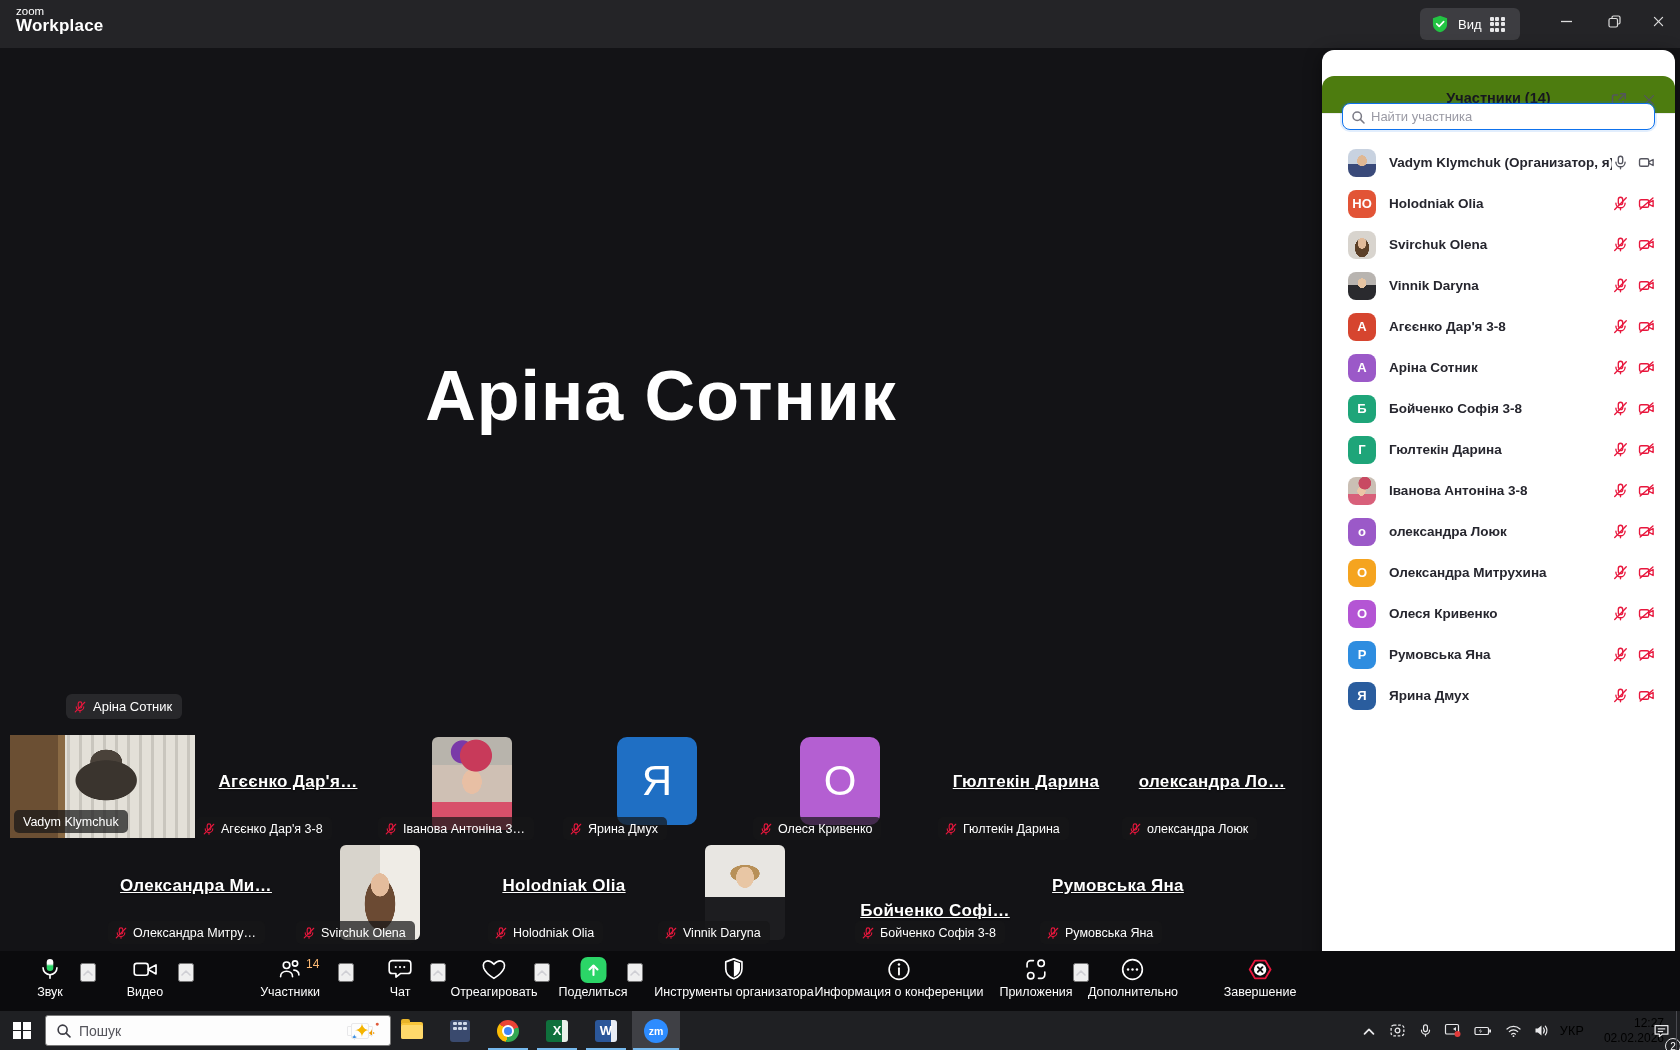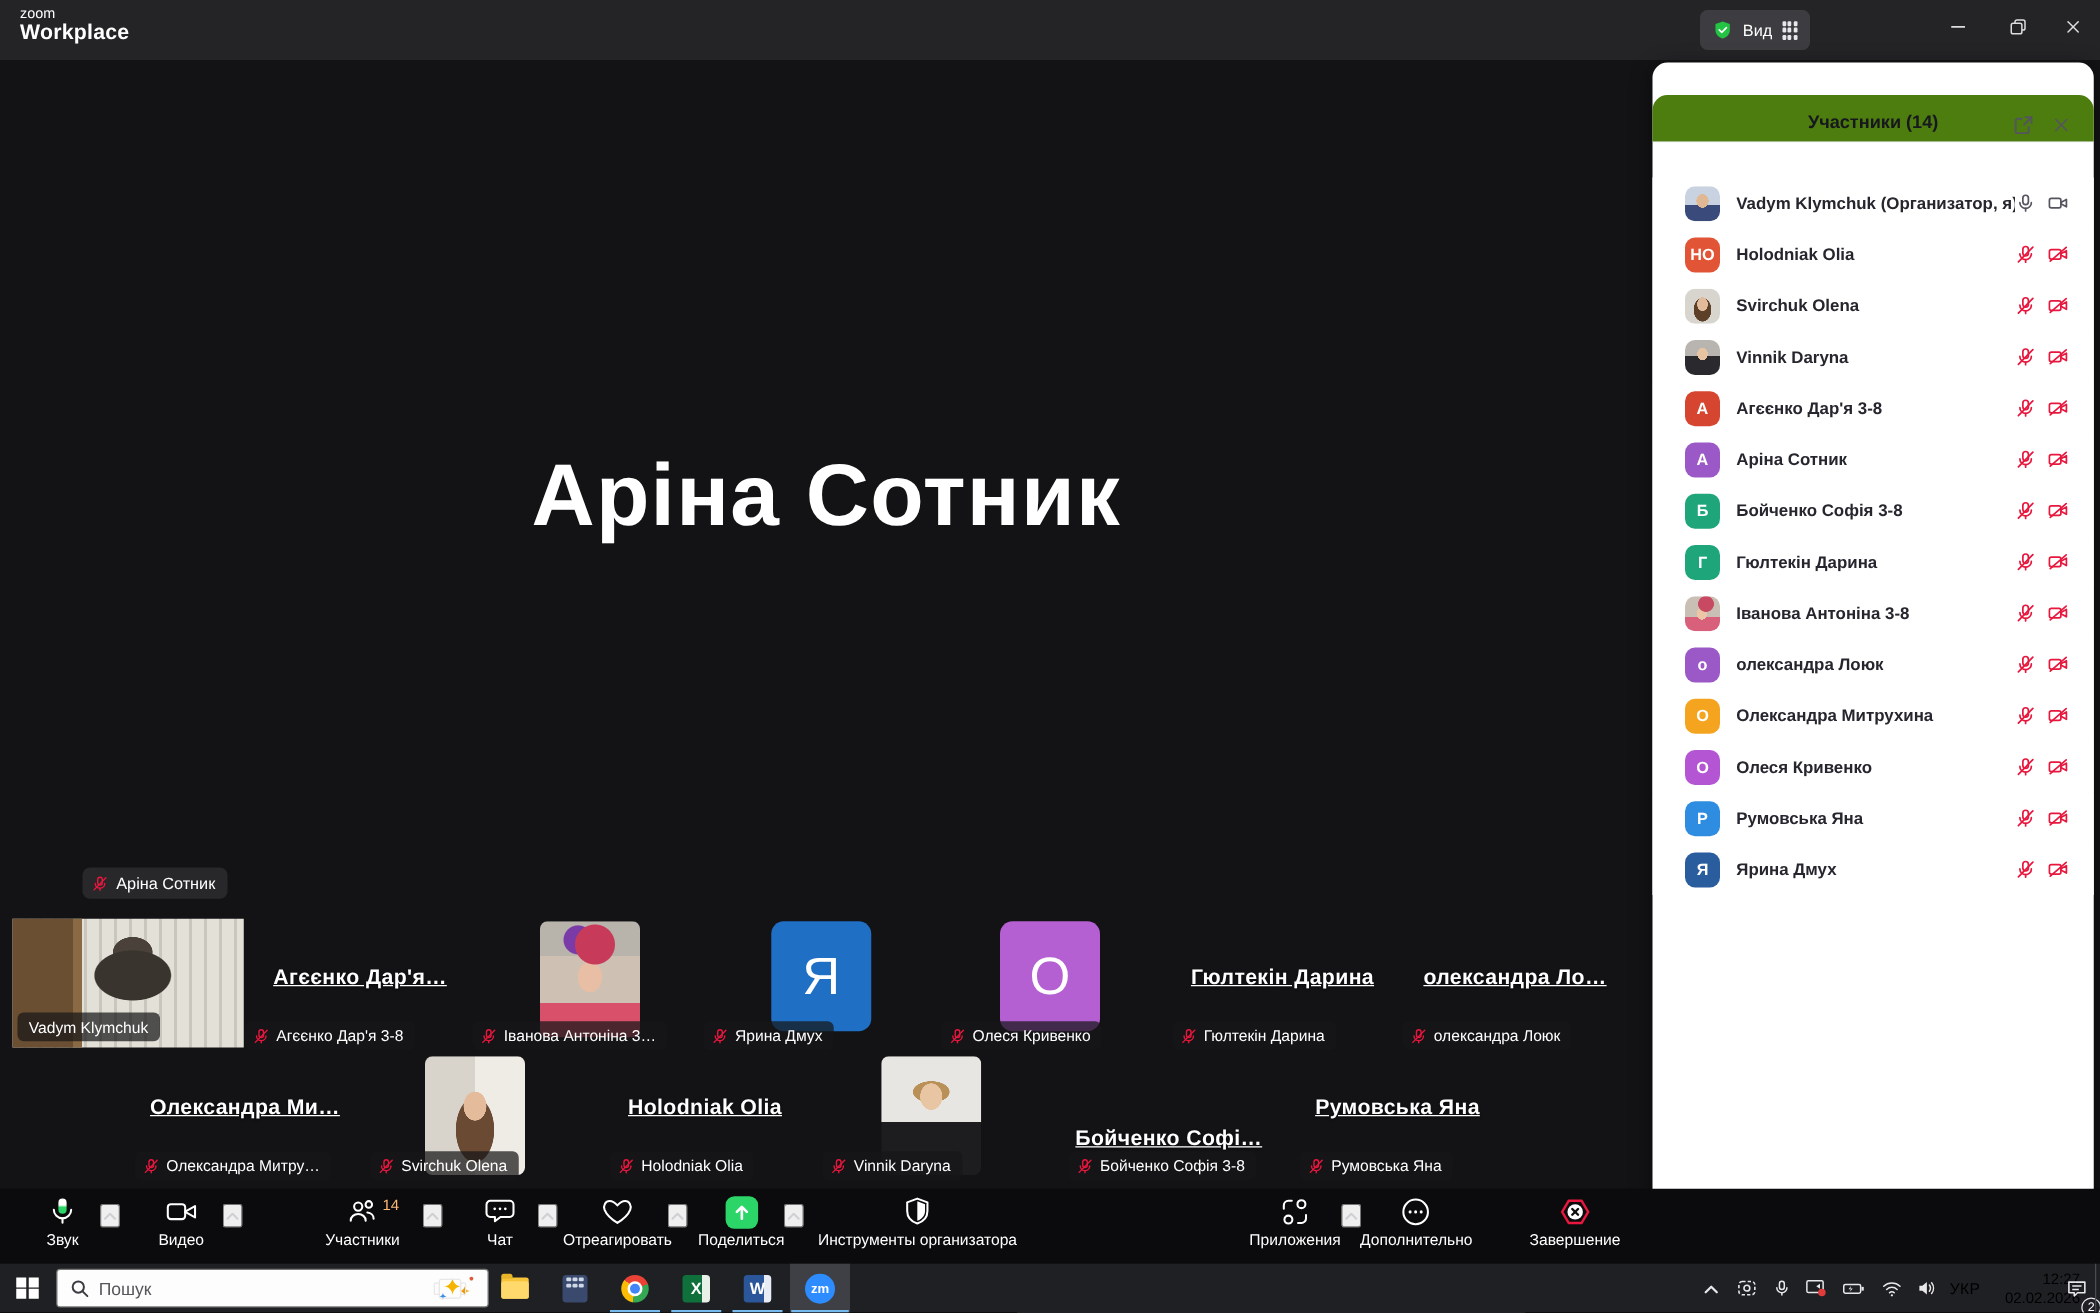--- a/index.html
+++ b/index.html
@@ -5,21 +5,21 @@
   * { margin:0; padding:0; box-sizing:border-box; }
   html,body { width:1680px; height:1050px; background:#000; }
   body { font-family:"Liberation Sans","DejaVu Sans",sans-serif; overflow:hidden; }
   .screen { position:relative; width:1680px; height:1050px; background:#131316; }
 
   
   .titlebar { position:absolute; left:0; top:0; width:1680px; height:48px; background:#242427; }
   .brand { position:absolute; left:16px; top:5px; color:#fff; line-height:1.05; }
   .brand .b1 { font-size:11.5px; font-weight:400; display:block; }
   .brand .b2 { font-size:17px; font-weight:700; display:block; letter-spacing:.2px; }
-  .viewpill { position:absolute; left:1360px; top:8px; height:32px; width:88px; background:#3d3d41; border-radius:6px;
+  .viewpill { position:absolute; left:1420px; top:8px; height:32px; width:100px; background:#3d3d41; border-radius:6px;
               display:flex; align-items:center; gap:8px; padding:0 10px; border:none; cursor:default; }
   .viewpill .vlabel { color:#fff; font-size:13px; }
   .grid9 { width:15px; height:15px; display:grid; grid-template-columns:repeat(3,1fr); gap:1.5px; }
   .grid9 i { background:#e8e8ea; border-radius:1px; }
   .winbtn { position:absolute; top:0; width:44px; height:42px; background:transparent; border:none; color:#ddd;
             font-size:15px; display:flex; align-items:center; justify-content:center; }
   .winbtn svg { display:block; }
 
   
   .stage { position:absolute; left:0; top:48px; width:1680px; height:903px; background:#131316; }
@@ -408,20 +408,26 @@
         <svg width="16" height="16" viewBox="0 0 16 16">
             <use href="#i-popout"></use>
           </svg>
         </button>
       <button class="phbtn" style="right:14px">
         <svg width="14" height="14" viewBox="0 0 16 16">
             <use href="#i-x"></use>
           </svg>
         </button>
     </div>
+    <div class="psearch">
+      <svg width="14" height="14" viewBox="0 0 14 14" style="color:#7a7a85">
+          <use href="#i-search"></use>
+        </svg>
+      <input type="text" placeholder="Найти участника" style="">
+    </div>
 
     <div class="plist">
       <div class="prow">
         <span class="pav photo-m"></span>
         <span class="pname">Vadym Klymchuk (Организатор, я)</span>
         <span class="picons">
           <svg class="ric grey" viewBox="0 0 20 20">
               <use href="#i-mic"></use>
             </svg>
           <svg class="ric grey" viewBox="0 0 20 20">
@@ -679,20 +685,28 @@
 
     <button class="tb" style="left:734px">
       <span class="ticon">
           <svg width="27" height="27" viewBox="0 0 28 28">
             <use href="#t-shield"></use>
           </svg>
         </span>
       <span class="tlabel">Инструменты организатора</span>
     </button>
 
+    <button class="tb" style="left:899px">
+      <span class="ticon">
+          <svg width="27" height="27" viewBox="0 0 28 28">
+            <use href="#t-info"></use>
+          </svg>
+        </span>
+      <span class="tlabel">Информация о конференции</span>
+    </button>
 
     <button class="tb" style="left:1036px">
       <span class="ticon">
           <svg width="27" height="27" viewBox="0 0 28 28">
             <use href="#t-apps"></use>
           </svg>
         </span>
       <span class="tlabel">Приложения</span>
     </button>
     <button class="chev" style="left:1073px">

